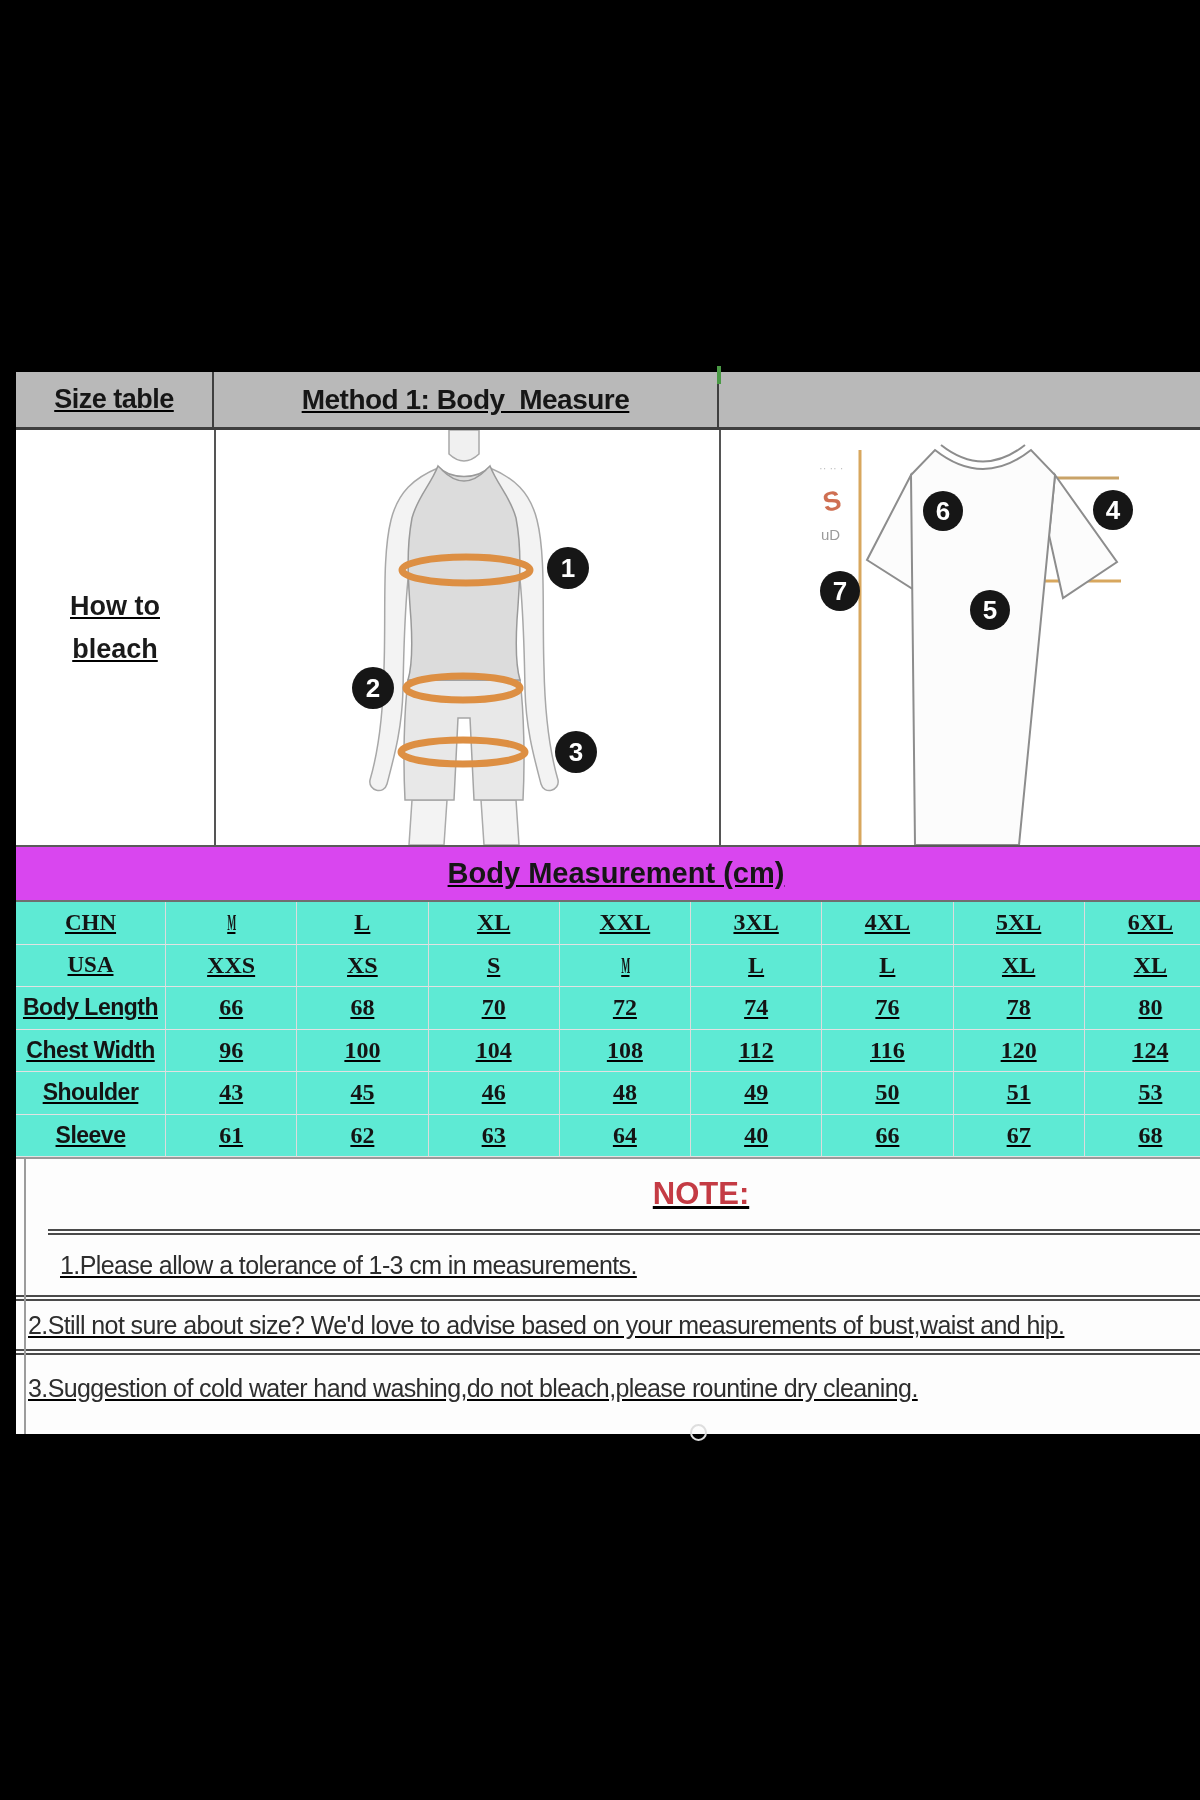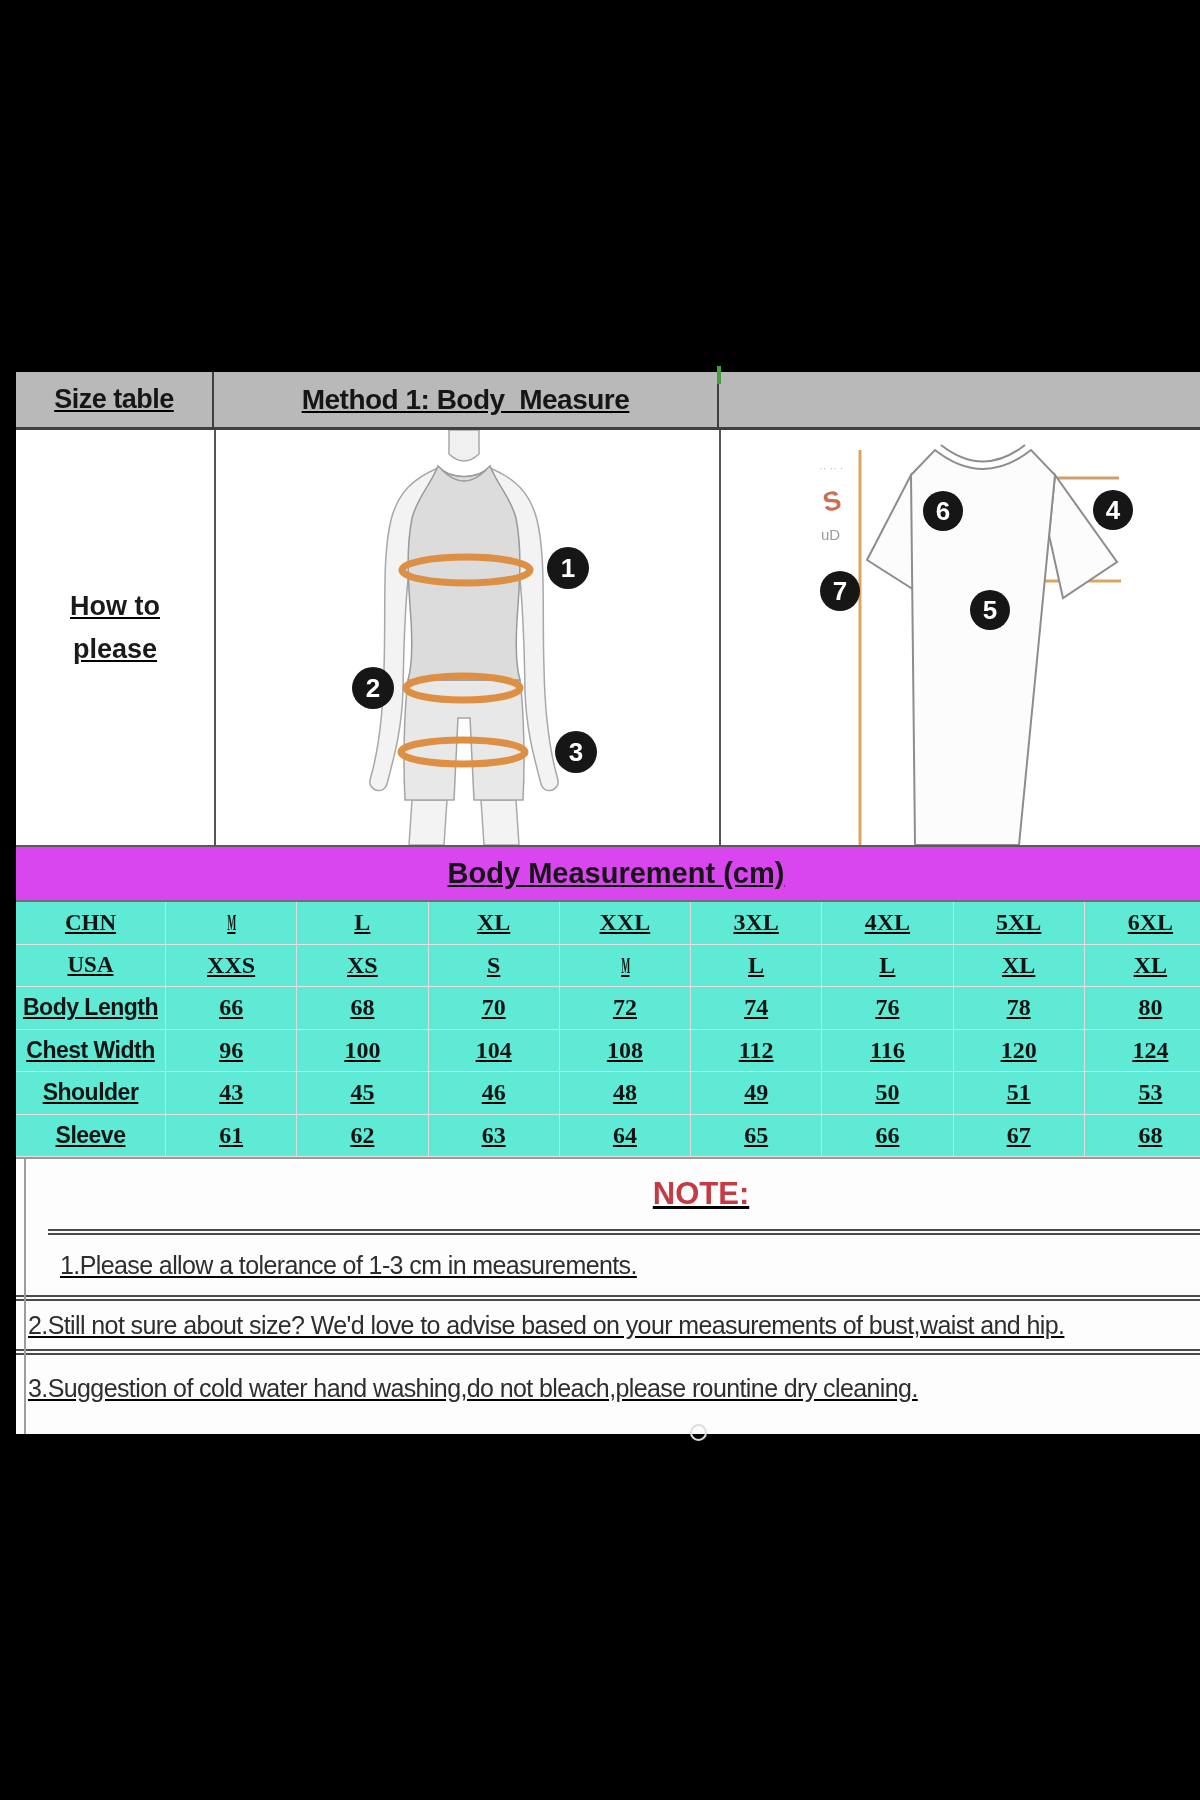--- a/index.html
+++ b/index.html
@@ -64,21 +64,21 @@
       <div class="header-cell hc1">Size table</div>
       <div class="header-cell hc2">Method 1: Body  Measure</div>
     </div>
 
     <div class="diagram-row">
       <div class="green-tick"></div>
 
       <div class="dcell1">
         <div class="howto">
           <div>How to</div>
-          <div>please</div>
+          <div>bleach</div>
         </div>
       </div>
 
       <div class="dcell2">
         <svg width="503" height="415" viewBox="0 0 503 415">
 
           <path d="M233,0 L233,24 Q248,38 263,24 L263,0 Z" fill="#f0f0f0" stroke="#a8a8a8" stroke-width="1.5"></path>
 
           <path d="M222,38 C198,48 182,62 175,90 C166,126 170,182 168,238 C167,292 161,326 154,350 C152,361 168,365 171,354 C178,327 186,299 187,260 C188,200 190,150 196,120 Z" fill="#f3f3f3" stroke="#a8a8a8" stroke-width="1.5"></path>
 
@@ -186,21 +186,21 @@
         <div class="cell val">48</div>
         <div class="cell val">49</div>
         <div class="cell val">50</div>
         <div class="cell val">51</div>
         <div class="cell val">53</div>
         <div class="cell label sans">Sleeve</div>
         <div class="cell val">61</div>
         <div class="cell val">62</div>
         <div class="cell val">63</div>
         <div class="cell val">64</div>
-        <div class="cell val">65</div>
+        <div class="cell val">40</div>
         <div class="cell val">66</div>
         <div class="cell val">67</div>
         <div class="cell val">68</div>
       </div>
 
     <div class="notes">
       <div class="notes-left-line"></div>
       <div class="note-heading-row">
         <span class="note-heading">NOTE:</span>
       </div>

